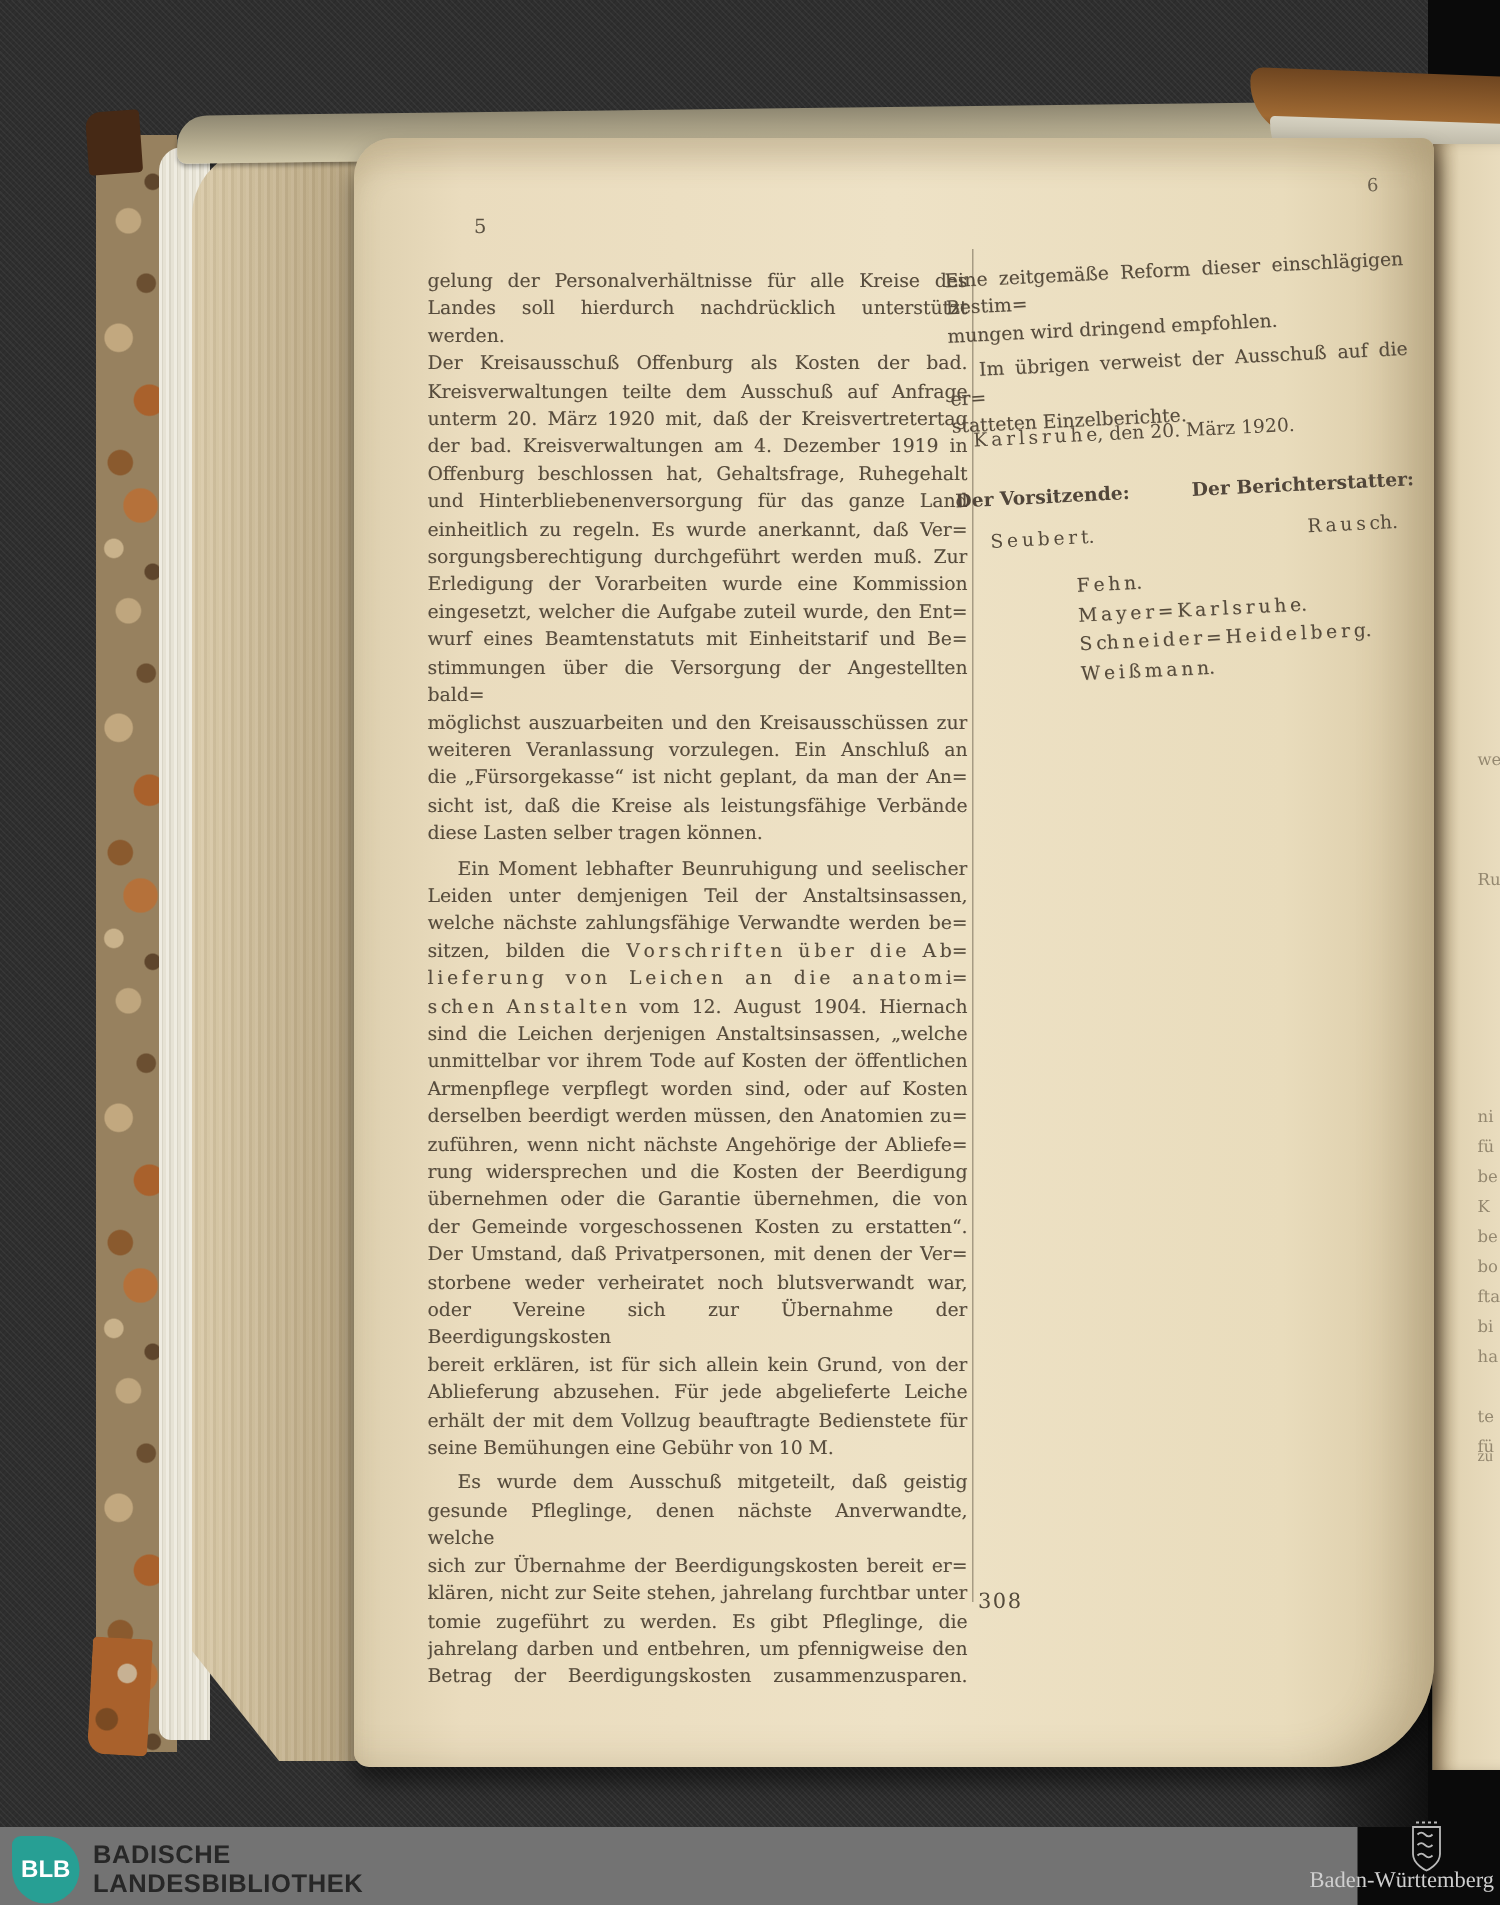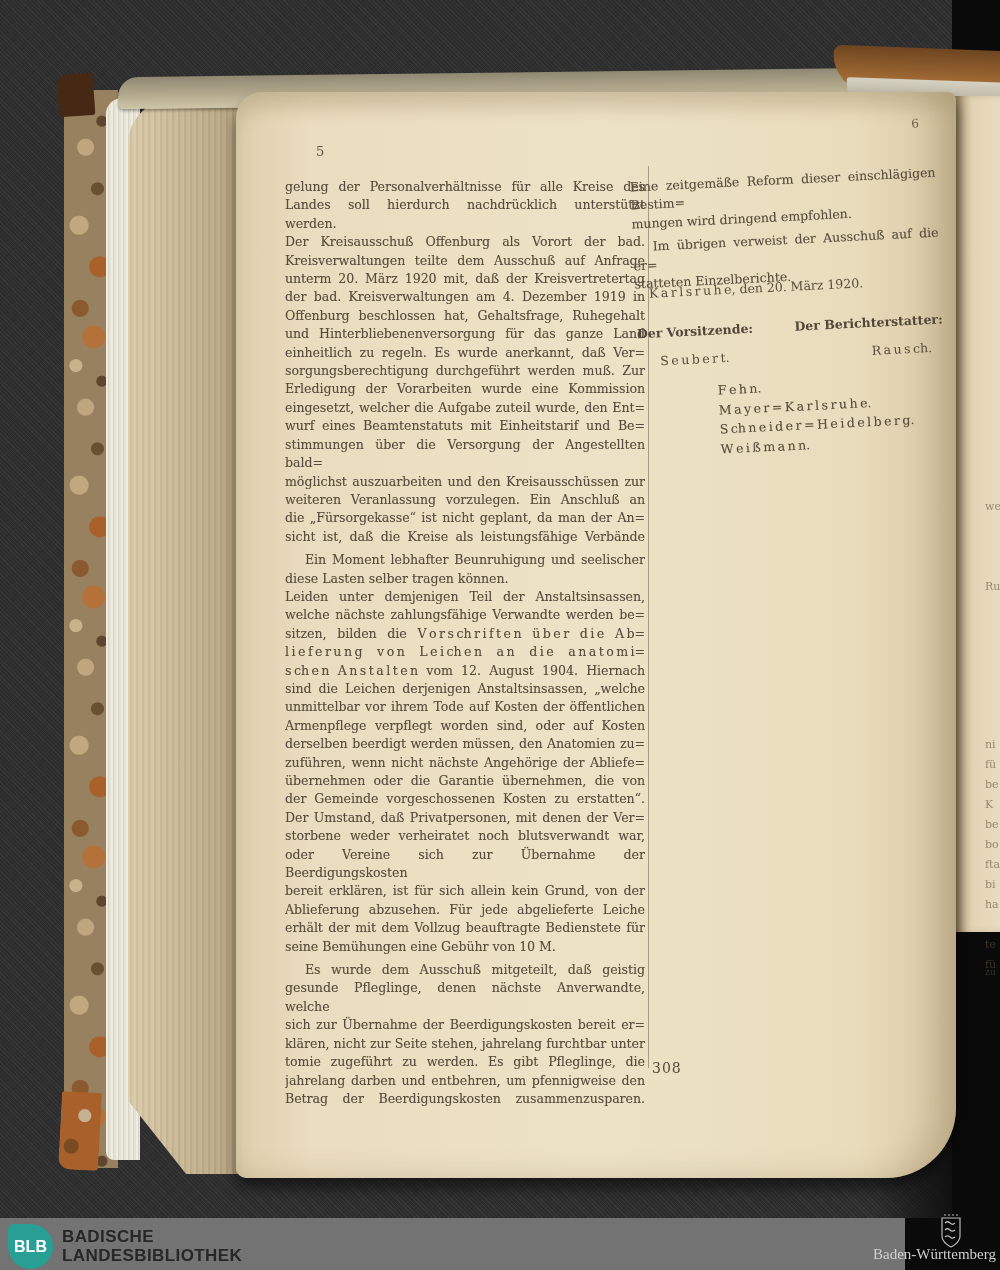--- a/index.html
+++ b/index.html
@@ -47,21 +47,21 @@
     background:linear-gradient(180deg,#8f8872,#b2a98d 55%,#cfc6a8);
     border-radius:20px 14px 6px 6px;transform:rotate(-0.7deg);
     box-shadow:0 2px 3px rgba(0,0,0,.35);}
   .leather{position:absolute;left:833px;top:48px;width:176px;height:46px;
     background:linear-gradient(180deg,#6e4520,#a06a33 70%,#7c4f26);
     border-radius:10px 12px 14px 44px;transform:rotate(2.2deg);}
   .curl{position:absolute;left:846px;top:80px;width:162px;height:44px;
     background:linear-gradient(180deg,#d6d2c2,#a8a290 70%,#8d876f);
     border-radius:4px 4px 34px 54px;transform:rotate(2deg);}
   
-  .sliver{position:absolute;left:955px;top:96px;width:45px;height:836px;
+  .sliver{position:absolute;left:955px;top:96px;width:45px;height:1084px;
     background:linear-gradient(90deg,#c4b18c,#e2d4b4 40%,#e9dcbe);
     box-shadow:inset 10px 0 10px -5px rgba(60,40,20,.55);}
   .frag{position:absolute;left:30px;font-size:11px;color:rgba(92,80,60,.6);font-family:"DejaVu Serif",serif;}
   
   .page{position:absolute;left:236px;top:92px;width:720px;height:1086px;
     background:linear-gradient(90deg,#ddcfae 0%,#eadcbe 10%,#eee2c6 50%,#e9dcbc 86%,#d8c8a4 100%);
     border-radius:26px 8px 70px 10px;
     box-shadow:0 10px 14px rgba(0,0,0,.5), inset 0 16px 18px rgba(120,100,60,.18),
                inset -24px 0 28px rgba(110,90,55,.22);}
   .pnum-left{position:absolute;left:80px;top:52px;font-size:13px;color:#5b5142;}
@@ -132,48 +132,49 @@
         <span class="frag" style="top: 862px;">fü</span>
       </div>
   </div>
 
   <div class="page">
     <div class="pnum-left">5</div>
 
     <div class="col-left">
         <div class="tl">gelung der Personalverhältnisse für alle Kreise des</div>
         <div class="tl">Landes soll hierdurch nachdrücklich unterstützt werden.</div>
-        <div class="tl">Der Kreisausschuß Offenburg als Vorort der bad.</div>
+        <div class="tl">Der Kreisausschuß Offenburg als Kosten der bad.</div>
         <div class="tl">Kreisverwaltungen teilte dem Ausschuß auf Anfrage</div>
         <div class="tl">unterm 20. März 1920 mit, daß der Kreisvertretertag</div>
         <div class="tl">der bad. Kreisverwaltungen am 4. Dezember 1919 in</div>
         <div class="tl">Offenburg beschlossen hat, Gehaltsfrage, Ruhegehalt</div>
         <div class="tl">und Hinterbliebenenversorgung für das ganze Land</div>
         <div class="tl">einheitlich zu regeln. Es wurde anerkannt, daß Ver=</div>
         <div class="tl">sorgungsberechtigung durchgeführt werden muß. Zur</div>
         <div class="tl">Erledigung der Vorarbeiten wurde eine Kommission</div>
         <div class="tl">eingesetzt, welcher die Aufgabe zuteil wurde, den Ent=</div>
         <div class="tl">wurf eines Beamtenstatuts mit Einheitstarif und Be=</div>
         <div class="tl">stimmungen über die Versorgung der Angestellten bald=</div>
         <div class="tl">möglichst auszuarbeiten und den Kreisausschüssen zur</div>
         <div class="tl">weiteren Veranlassung vorzulegen. Ein Anschluß an</div>
         <div class="tl">die „Fürsorgekasse“ ist nicht geplant, da man der An=</div>
         <div class="tl">sicht ist, daß die Kreise als leistungsfähige Verbände</div>
+        <div class="tl end">diese Lasten selber tragen können.</div>
         <div class="tl ind gap">Ein Moment lebhafter Beunruhigung und seelischer</div>
-        <div class="tl end">diese Lasten selber tragen können.</div>
         <div class="tl">Leiden unter demjenigen Teil der Anstaltsinsassen,</div>
         <div class="tl">welche nächste zahlungsfähige Verwandte werden be=</div>
         <div class="tl">sitzen, bilden die V o r s ch r i f t e n ü b e r d i e A b=</div>
         <div class="tl">l i e f e r u n g v o n L e i ch e n a n d i e a n a t o m i=</div>
         <div class="tl">s ch e n A n s t a l t e n vom 12. August 1904. Hiernach</div>
         <div class="tl">sind die Leichen derjenigen Anstaltsinsassen, „welche</div>
         <div class="tl">unmittelbar vor ihrem Tode auf Kosten der öffentlichen</div>
         <div class="tl">Armenpflege verpflegt worden sind, oder auf Kosten</div>
         <div class="tl">derselben beerdigt werden müssen, den Anatomien zu=</div>
         <div class="tl">zuführen, wenn nicht nächste Angehörige der Abliefe=</div>
+        <div class="tl">rung widersprechen und die Kosten der Beerdigung</div>
         <div class="tl">übernehmen oder die Garantie übernehmen, die von</div>
         <div class="tl">der Gemeinde vorgeschossenen Kosten zu erstatten“.</div>
         <div class="tl">Der Umstand, daß Privatpersonen, mit denen der Ver=</div>
         <div class="tl">storbene weder verheiratet noch blutsverwandt war,</div>
         <div class="tl">oder Vereine sich zur Übernahme der Beerdigungskosten</div>
         <div class="tl">bereit erklären, ist für sich allein kein Grund, von der</div>
         <div class="tl">Ablieferung abzusehen. Für jede abgelieferte Leiche</div>
         <div class="tl">erhält der mit dem Vollzug beauftragte Bedienstete für</div>
         <div class="tl end">seine Bemühungen eine Gebühr von 10 M.</div>
         <div class="tl ind gap">Es wurde dem Ausschuß mitgeteilt, daß geistig</div>

